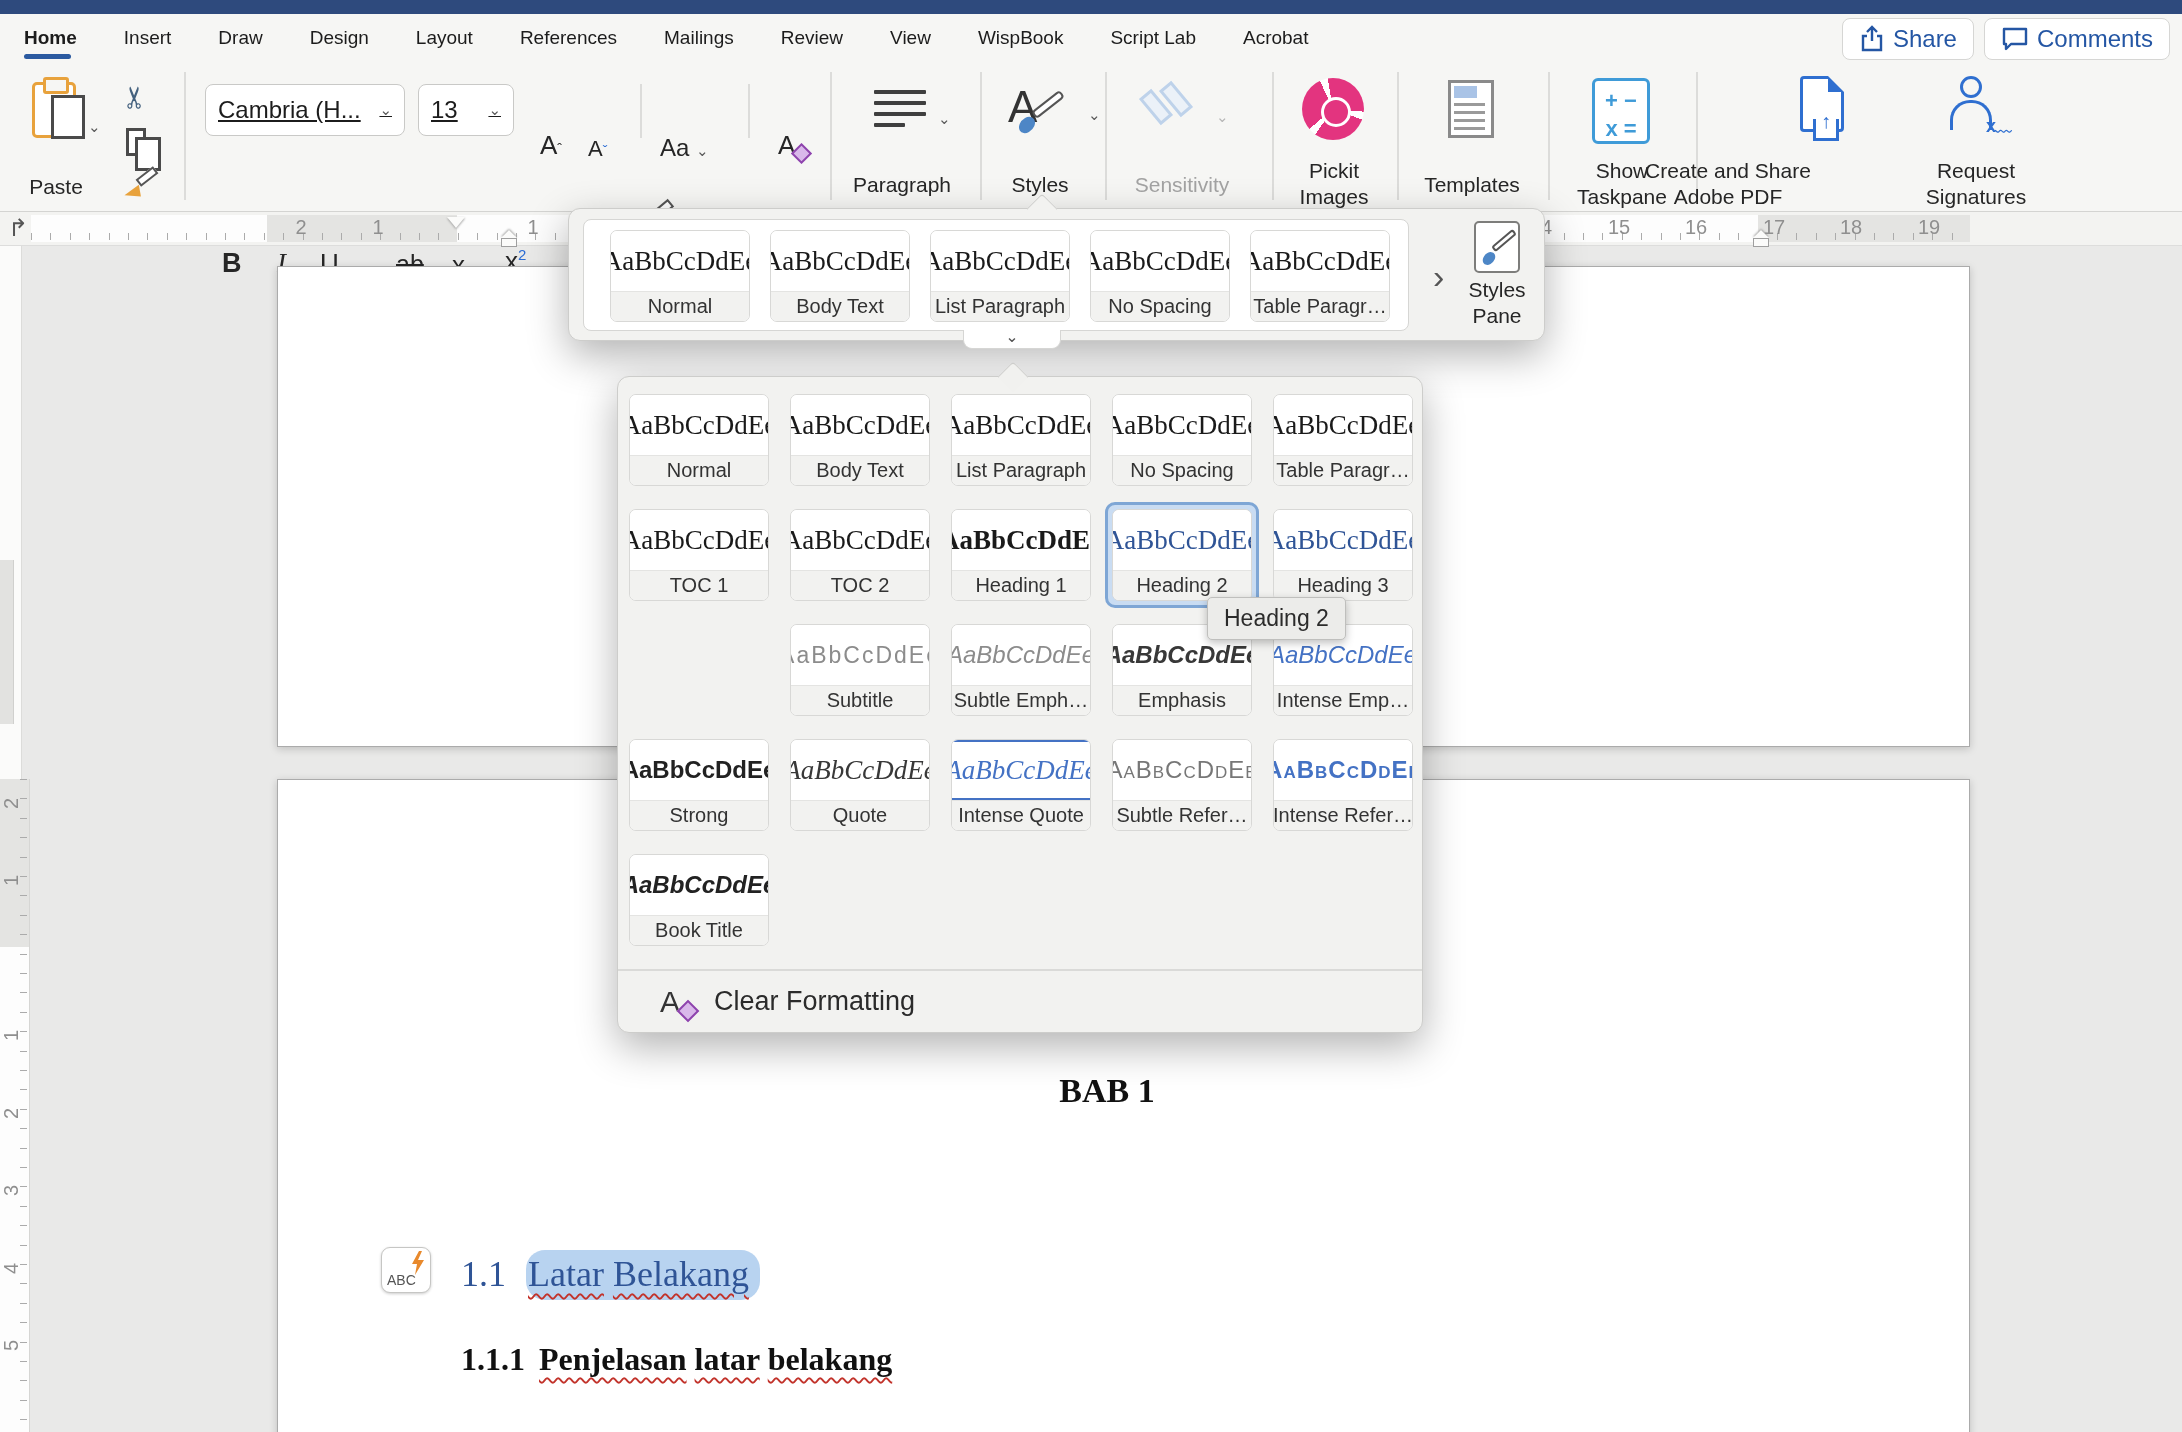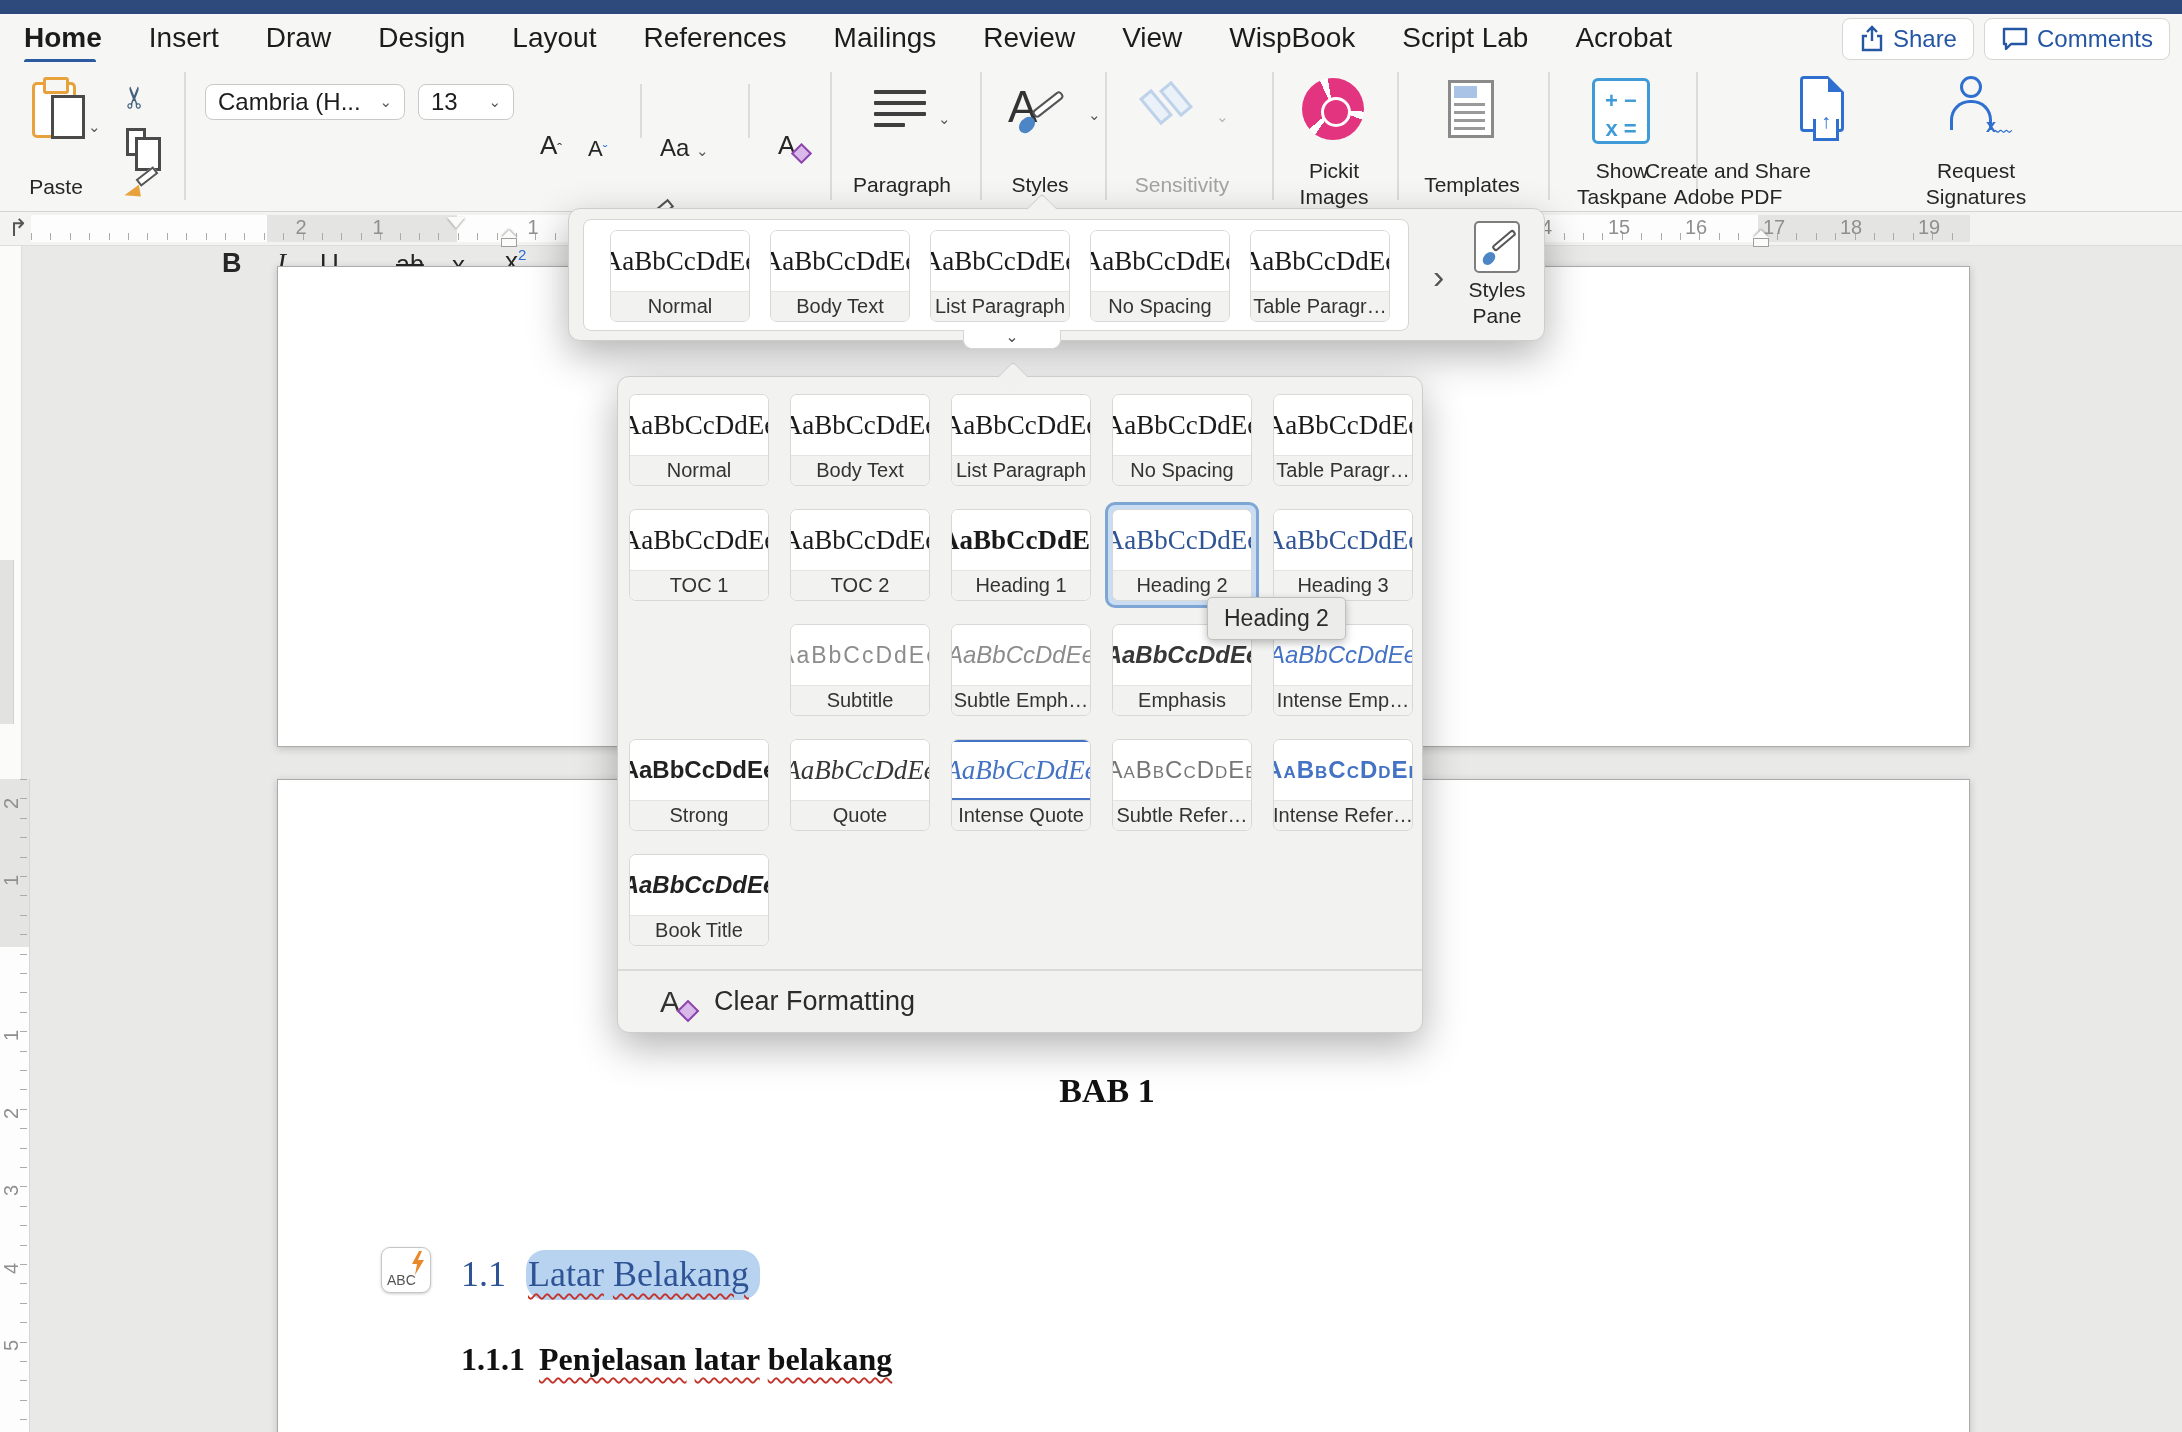--- a/index.html
+++ b/index.html
@@ -3,21 +3,21 @@
 <meta charset="utf-8">
 <style>
   * { margin:0; padding:0; box-sizing:border-box; }
   body { background:#444; font-family:"Liberation Sans", sans-serif; }
   .screen { position:relative; width:2182px; height:1432px; overflow:hidden; background:#e9e9e8; }
 
   
   .titlebar { position:absolute; left:0; top:0; width:2182px; height:14px; background:#2e4a7d; }
   .menubar { position:absolute; left:0; top:14px; width:2182px; height:48px; background:#f6f6f4; display:flex; align-items:center; }
   .menu-items { display:flex; gap:47px; padding-left:24px; align-items:center; }
-  .menu-item { font-size:28px; color:#1c1c1c; position:relative; cursor:default; white-space:nowrap; }
+  .menu-item { font-size:19px; color:#1c1c1c; position:relative; cursor:default; white-space:nowrap; }
   .menu-item.active { font-weight:bold; }
   .menu-item.active::after { content:""; position:absolute; left:0; right:6px; bottom:-10px; height:5px; border-radius:3px; background:#2b5aa0; }
   .menu-right { position:absolute; right:12px; top:4px; display:flex; gap:10px; }
   .pill-btn { display:flex; align-items:center; gap:8px; background:#fff; border:1px solid #d6d6d4; border-radius:8px; height:42px; padding:0 16px; color:#2456a4; font-size:24px; }
 
   
   .ribbon { position:absolute; left:0; top:62px; width:2182px; height:150px; background:#f6f6f4; border-bottom:1px solid #d4d4d2; }
   .rdiv { position:absolute; top:10px; height:128px; width:2px; background:#dcdcda; }
   .rlabel { position:absolute; font-size:21px; color:#262626; text-align:center; line-height:26px; white-space:pre-line; }
   .rlabel.dis { color:#a3a3a3; }
@@ -27,21 +27,21 @@
   .clipboard { position:absolute; left:32px; top:20px; width:44px; height:56px; border:3px solid #e8a23c; border-radius:5px; background:#fff; }
   .clipboard::before { content:""; position:absolute; left:8px; top:-8px; width:20px; height:11px; background:#f6f6f4; border:3px solid #e8a23c; border-radius:3px; }
   .clipboard::after { content:""; position:absolute; right:-12px; bottom:-4px; width:28px; height:38px; background:#fff; border:3px solid #4a4a4a; }
   .ico-cut { position:absolute; left:122px; top:18px; font-size:30px; color:#44617e; transform:rotate(-90deg); }
   .ico-copy { position:absolute; left:126px; top:66px; width:20px; height:28px; border:3px solid #4a4a4a; background:#fff; }
   .ico-copy::after { content:""; position:absolute; left:6px; top:6px; width:20px; height:28px; border:3px solid #4a4a4a; background:#fff; }
   .ico-paint { position:absolute; left:124px; top:112px; width:30px; height:30px; }
   .ico-paint .handle { position:absolute; left:12px; top:-2px; width:22px; height:9px; border:2px solid #555; background:#fff; transform:rotate(-38deg); }
   .ico-paint .tip { position:absolute; left:0px; top:12px; width:0; height:0; border-top:8px solid transparent; border-bottom:4px solid transparent; border-right:16px solid #e8a23c; transform:rotate(-10deg); }
 
-  .combo { position:absolute; height:36px; background:#fff; border:1px solid #c9c9c7; border-radius:8px; display:flex; align-items:center; justify-content:space-between; padding:0 12px; font-size:24px; color:#1c1c1c; }
+  .combo { position:absolute; height:52px; background:#fff; border:1px solid #c9c9c7; border-radius:8px; display:flex; align-items:center; justify-content:space-between; padding:0 12px; font-size:24px; color:#1c1c1c;text-decoration:underline; }
   .fx { position:absolute; font-size:26px; color:#262626;margin-top:44px; }
   .fx small { font-size:14px; }
   .blue { color:#2b6cd4; }
   .btn-b { font-weight:bold; font-size:27px; }
   .btn-i { font-family:"Liberation Serif",serif; font-style:italic; font-size:27px; }
   .btn-u { text-decoration:underline; font-size:26px; }
   .btn-ab { text-decoration:line-through; font-size:25px; }
   .eff-a { color:#aac8ea; font-weight:bold; font-size:30px; }
   .hl-pen { position:absolute; width:40px; height:36px; }
   .hl-pen .shaft { position:absolute; left:8px; top:2px; width:26px; height:10px; border:2px solid #555; background:#fff; transform:rotate(-40deg); }

